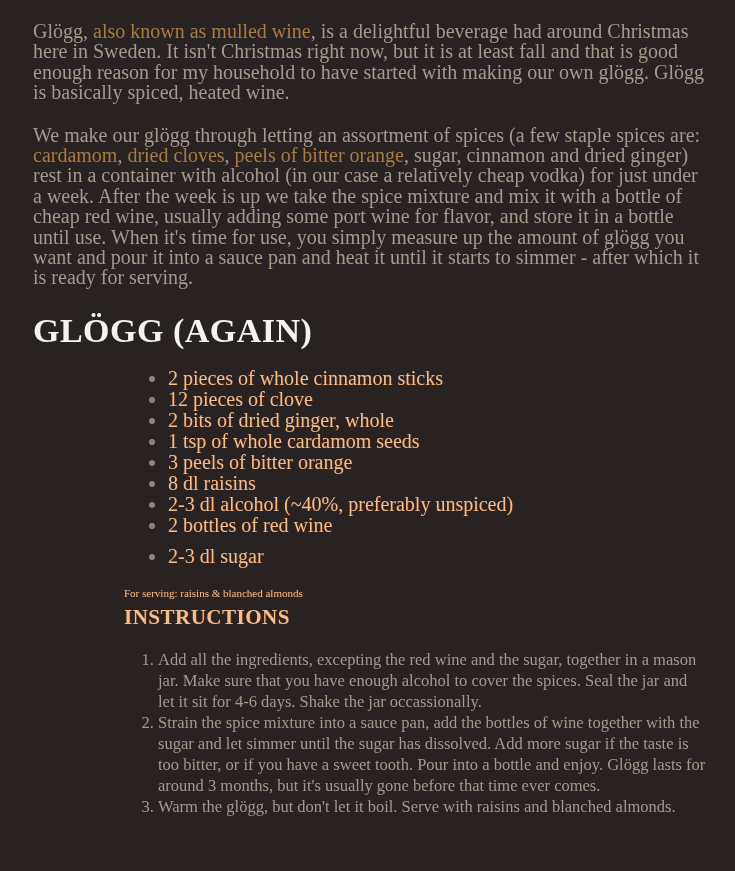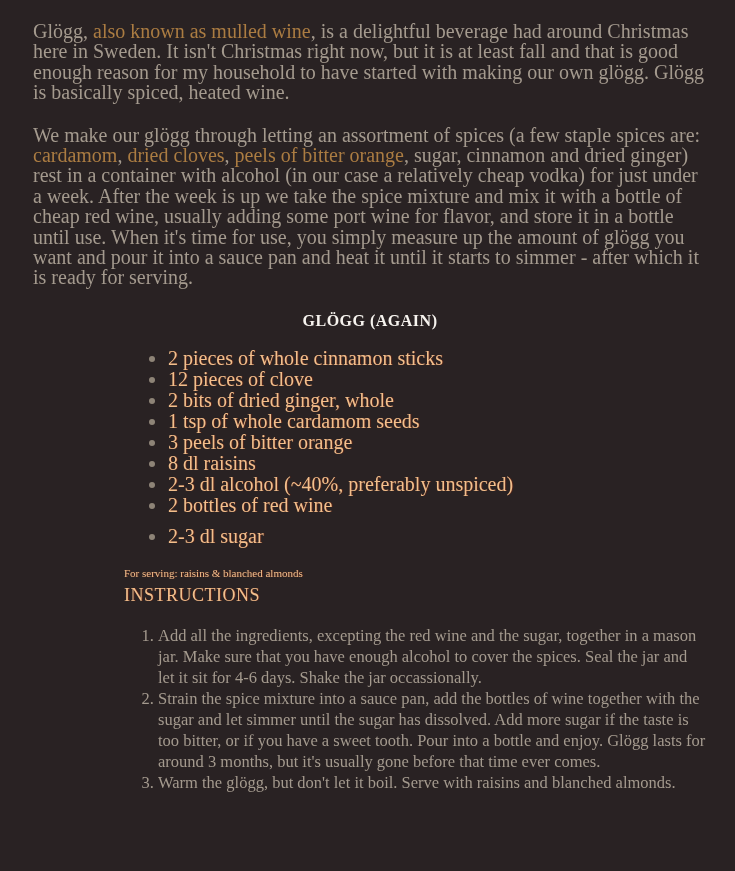--- a/index.html
+++ b/index.html
@@ -19,24 +19,23 @@
   .post{padding:21px 28px 0 33px;}
   .post p.para{
     color:var(--body);
     font-size:20px;
     line-height:20.4px;
     margin:0 0 22px 0;
   }
   .post a{color:var(--link);text-decoration:none;}
   .recipe-title{
     color:var(--title);
-    font-size:16px;
+    font-size:34px;
     font-weight:bold;
     letter-spacing:.5px;
-    text-align:center;
     margin:24px 0 16px 0;
   }
   ul.ingredients{
     margin:18px 0 0 0;
     padding:0 0 0 135px;
     color:var(--accent);
     font-size:20px;
     line-height:21px;
     text-shadow:1px 0 0 rgba(150,40,10,.4);
   }
@@ -44,22 +43,22 @@
   ul.ingredients.extra{margin-top:10px;}
   .serving{
     color:var(--accent);
     font-size:11px;
     line-height:20px;
     margin:16px 0 2px 91px;
     text-shadow:1px 0 0 rgba(150,40,10,.4);
   }
   .instructions-heading{
     color:var(--accent);
-    font-size:18px;
-    font-weight:normal;
+    font-size:21px;
+    font-weight:bold;
     letter-spacing:.5px;
     margin:2px 0 0 91px;
     text-shadow:1px 0 0 rgba(150,40,10,.45);
   }
   ol.steps{
     margin:19px 0 0 0;
     padding:0 0 0 125px;
     color:var(--body);
     font-size:16.5px;
     line-height:21px;

